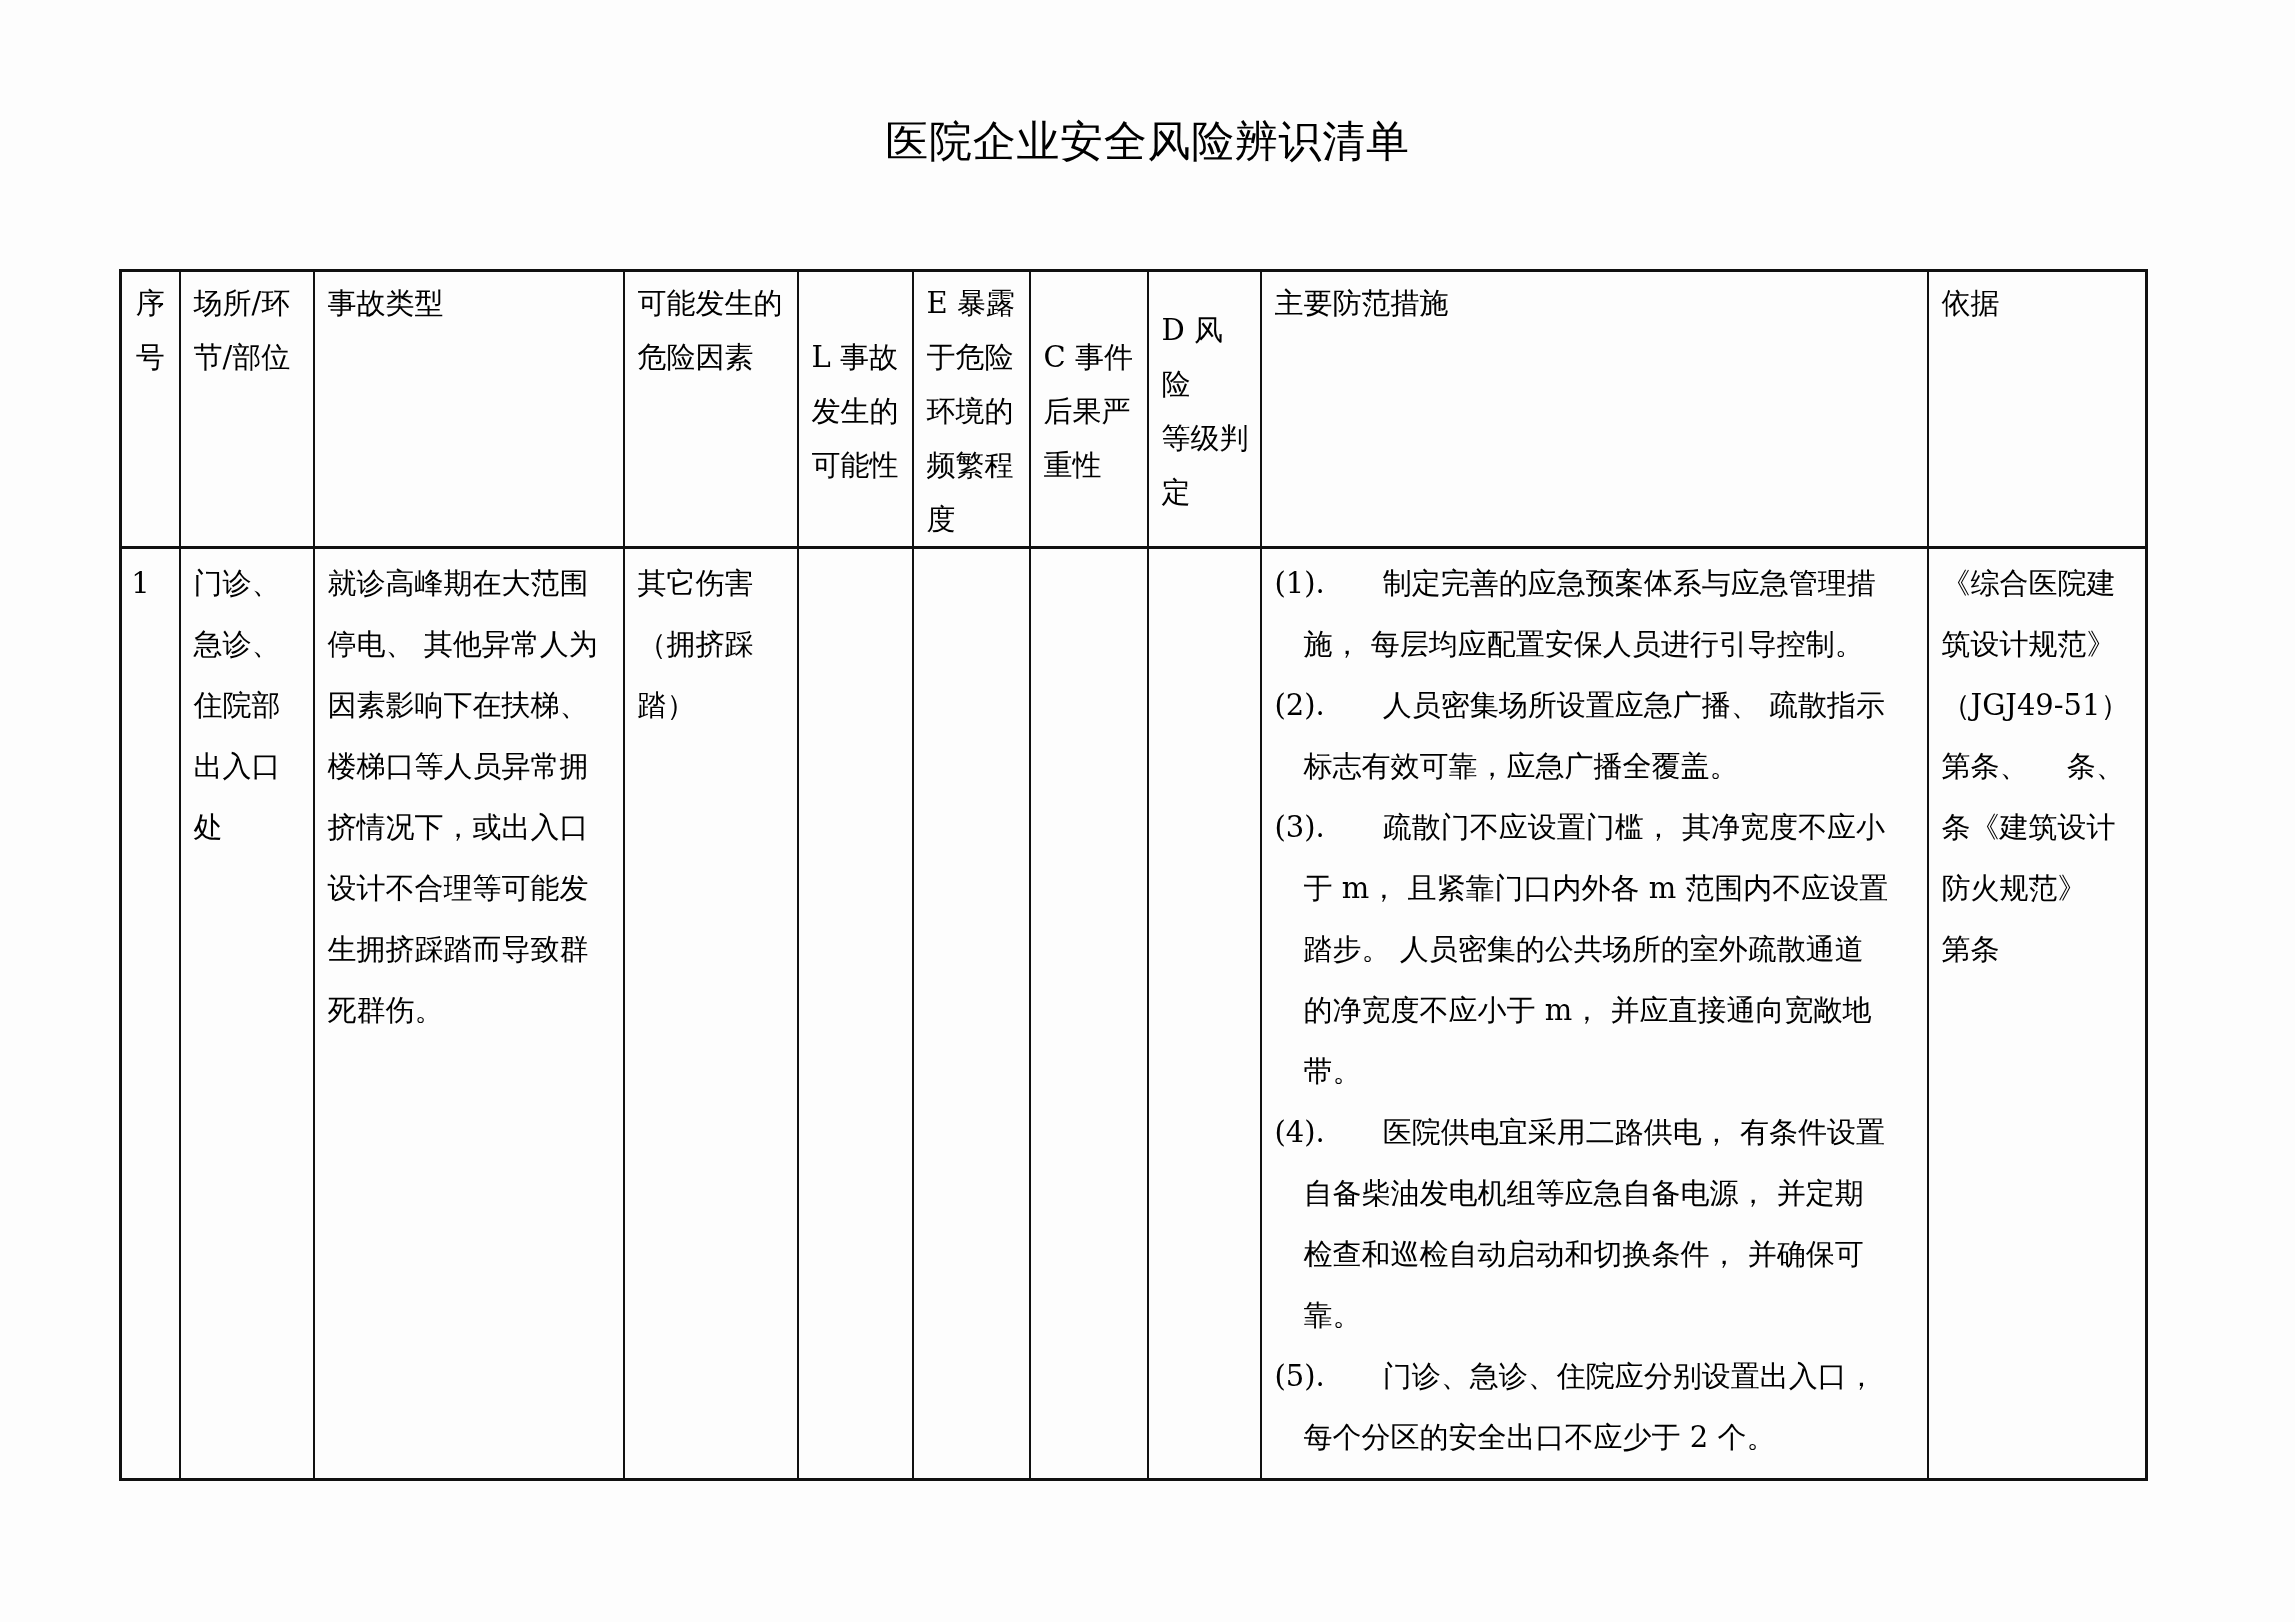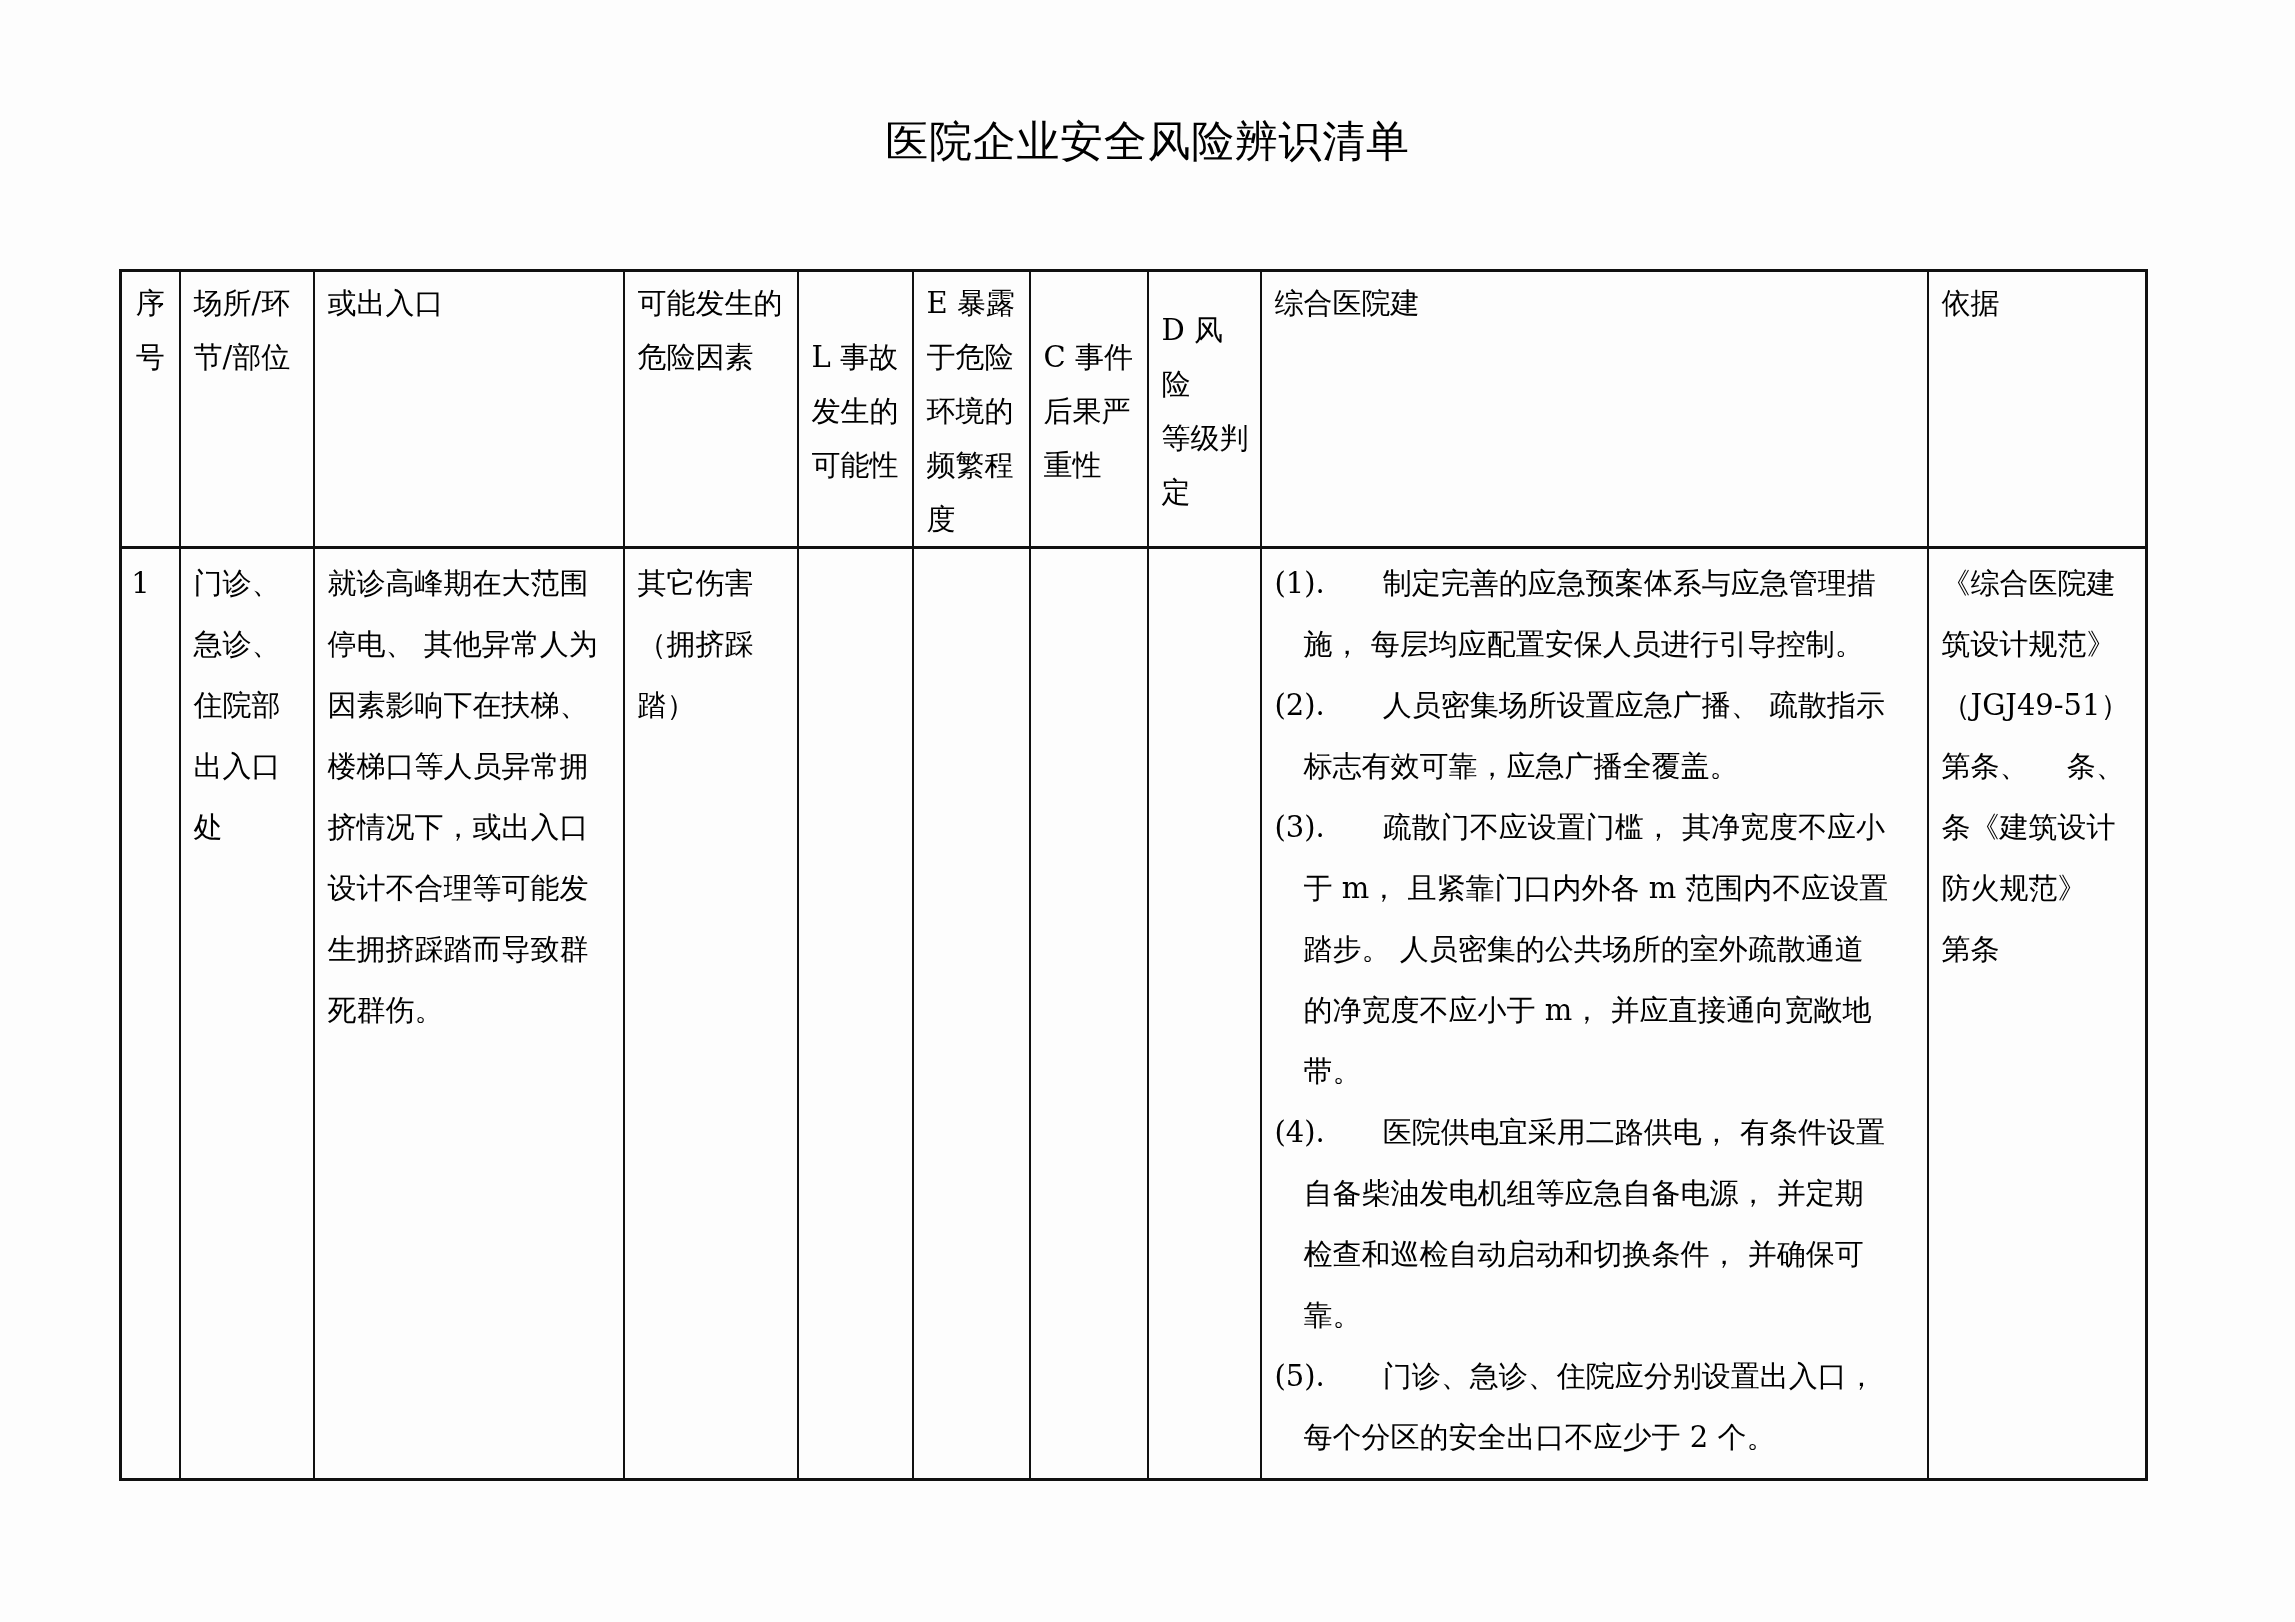--- a/index.html
+++ b/index.html
@@ -83,38 +83,38 @@
         <col class="c-d">
       <col class="c-meas">
         <col class="c-basis">
     </colgroup>
     <thead>
       <tr>
         <th class="h-center">序
 号</th>
         <th>场所/环
 节/部位</th>
-        <th>或出入口</th>
+        <th>事故类型</th>
         <th>可能发生的
 危险因素</th>
         <th class="v-mid">L 事故
 发生的
 可能性</th>
         <th class="v-mid">E 暴露
 于危险
 环境的
 频繁程
 度</th>
         <th class="v-mid">C 事件
 后果严
 重性</th>
         <th class="v-mid">D 风险
 等级判
 定</th>
-        <th>综合医院建</th>
+        <th>主要防范措施</th>
         <th>依据</th>
       </tr>
     </thead>
     <tbody>
       <tr>
         <td class="seq-cell">1</td>
         <td>门诊、
 急诊、
 住院部
 出入口

